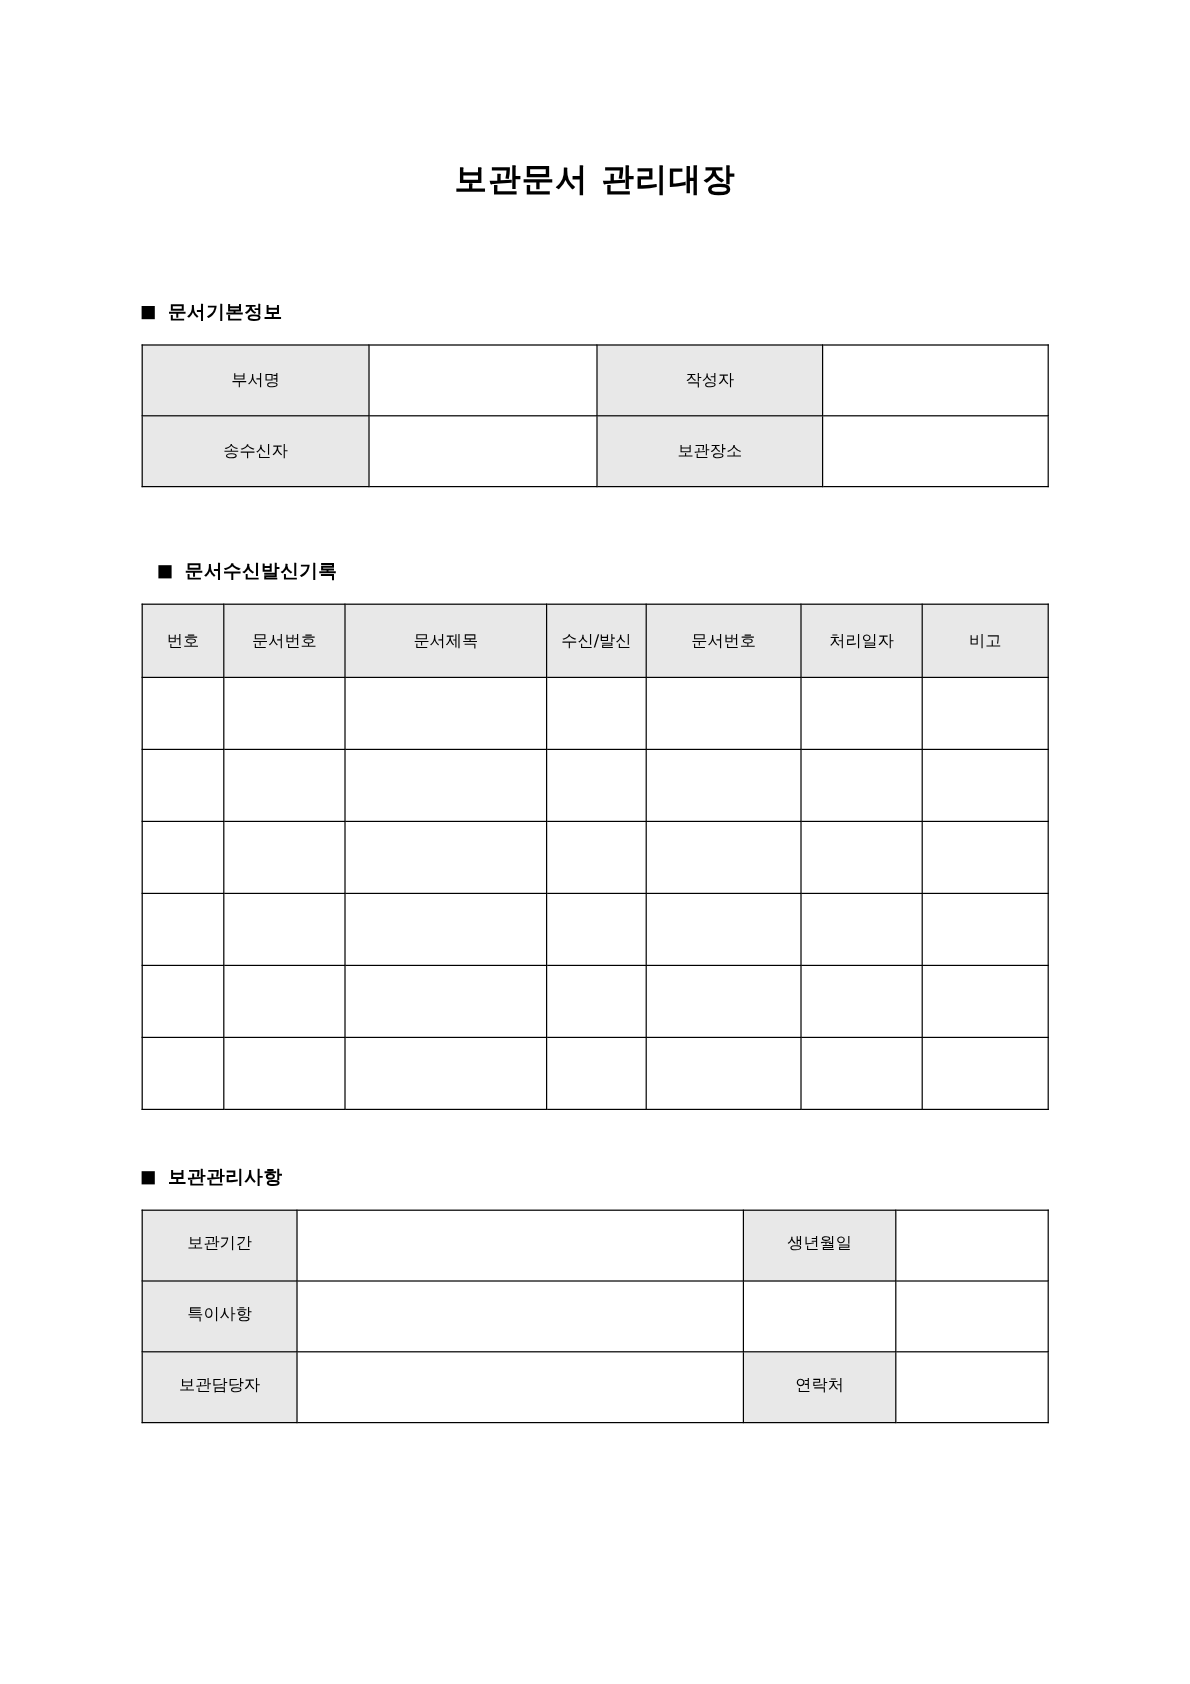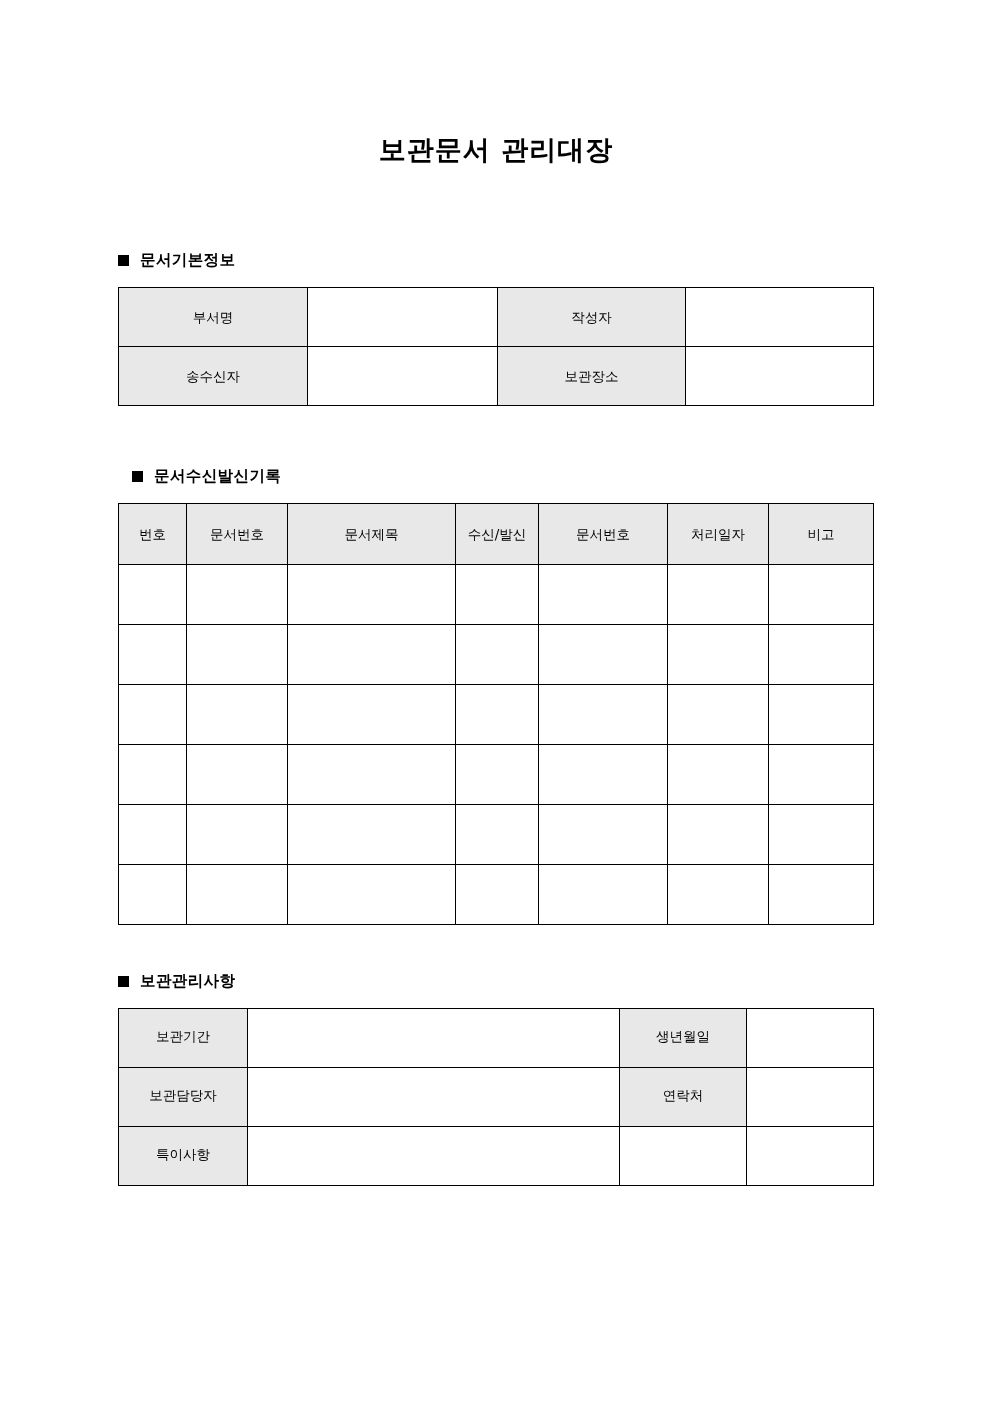--- a/index.html
+++ b/index.html
@@ -235,27 +235,27 @@
       <col style="width:127px">
     </colgroup>
     <tbody>
       <tr>
         <td class="label">보관기간</td>
         <td class="blank"></td>
         <td class="label">생년월일</td>
         <td class="blank"></td>
       </tr>
       <tr>
+        <td class="label">특이사항</td>
+        <td class="blank"></td>
+        <td class="blank"></td>
+        <td class="blank"></td>
+      </tr>
+      <tr>
         <td class="label">보관담당자</td>
         <td class="blank"></td>
         <td class="label">연락처</td>
-        <td class="blank"></td>
-      </tr>
-      <tr>
-        <td class="label">특이사항</td>
-        <td class="blank"></td>
-        <td class="blank"></td>
         <td class="blank"></td>
       </tr>
     </tbody>
   </table>
 
 </div>
 
 </body></html>

